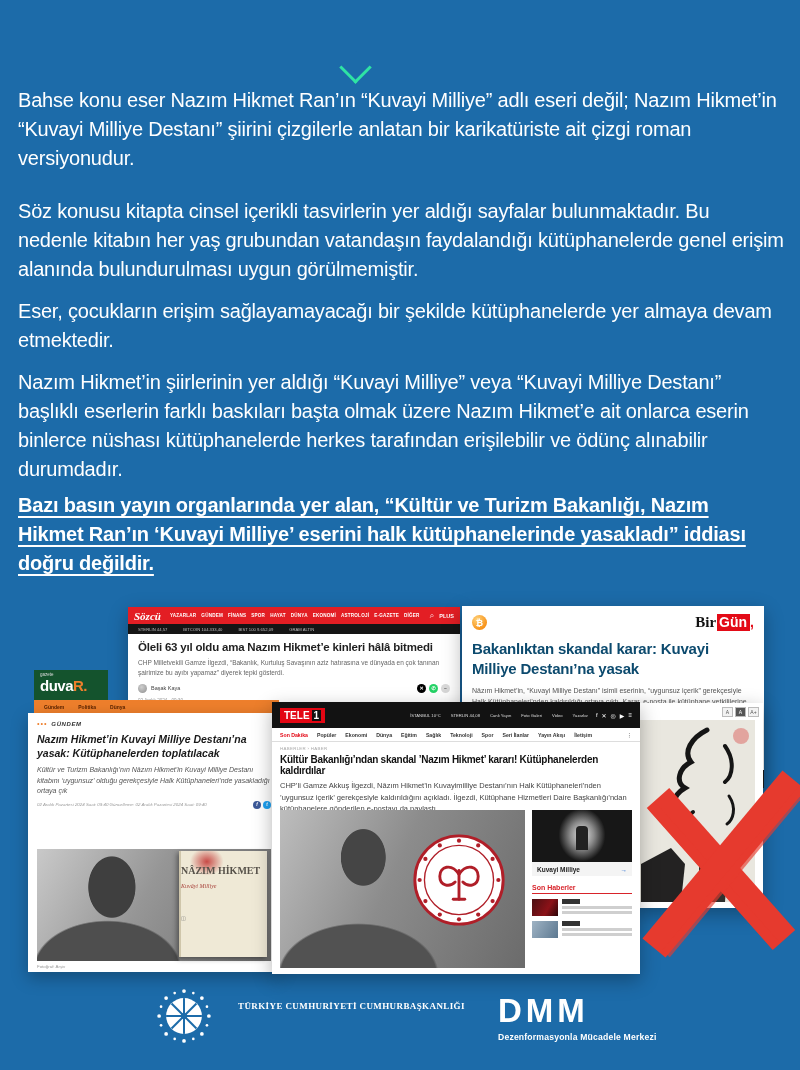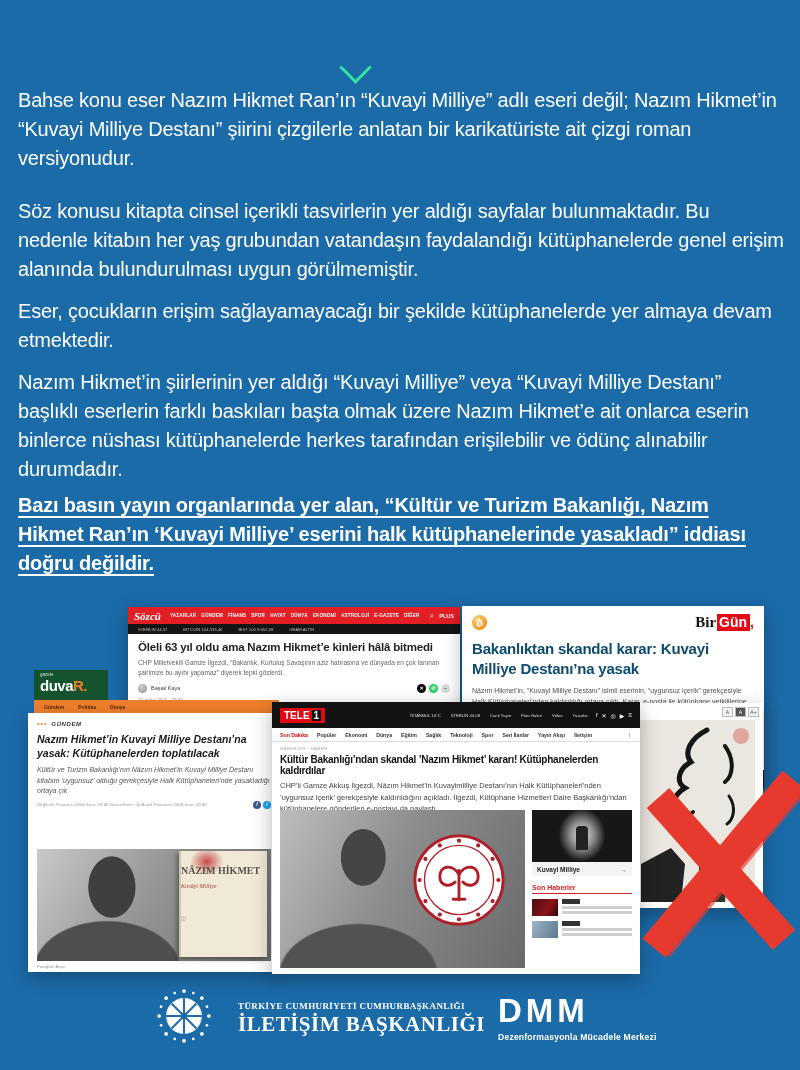--- a/index.html
+++ b/index.html
@@ -419,20 +419,19 @@
       <g stroke="#1c6ba9" stroke-width="2.6">
         <path d="M36 13 L36 59"></path>
           <path d="M13 36 L59 36"></path>
         <path d="M20 20 L52 52"></path>
           <path d="M52 20 L20 52"></path>
       </g>
       <circle cx="36" cy="36" r="4" fill="#1c6ba9"></circle>
     </svg>
   </div>
   <div class="foot-line1">TÜRKİYE CUMHURİYETİ CUMHURBAŞKANLIĞI</div>
-  <div class="foot-line2">İLETİŞİM BAŞKANLIĞI</div>
 
   <div class="dmm">
     <div class="dmm-acr">DMM</div>
     <div class="dmm-sub">Dezenformasyonla Mücadele Merkezi</div>
   </div>
 
 </div>
 
 </body></html>

